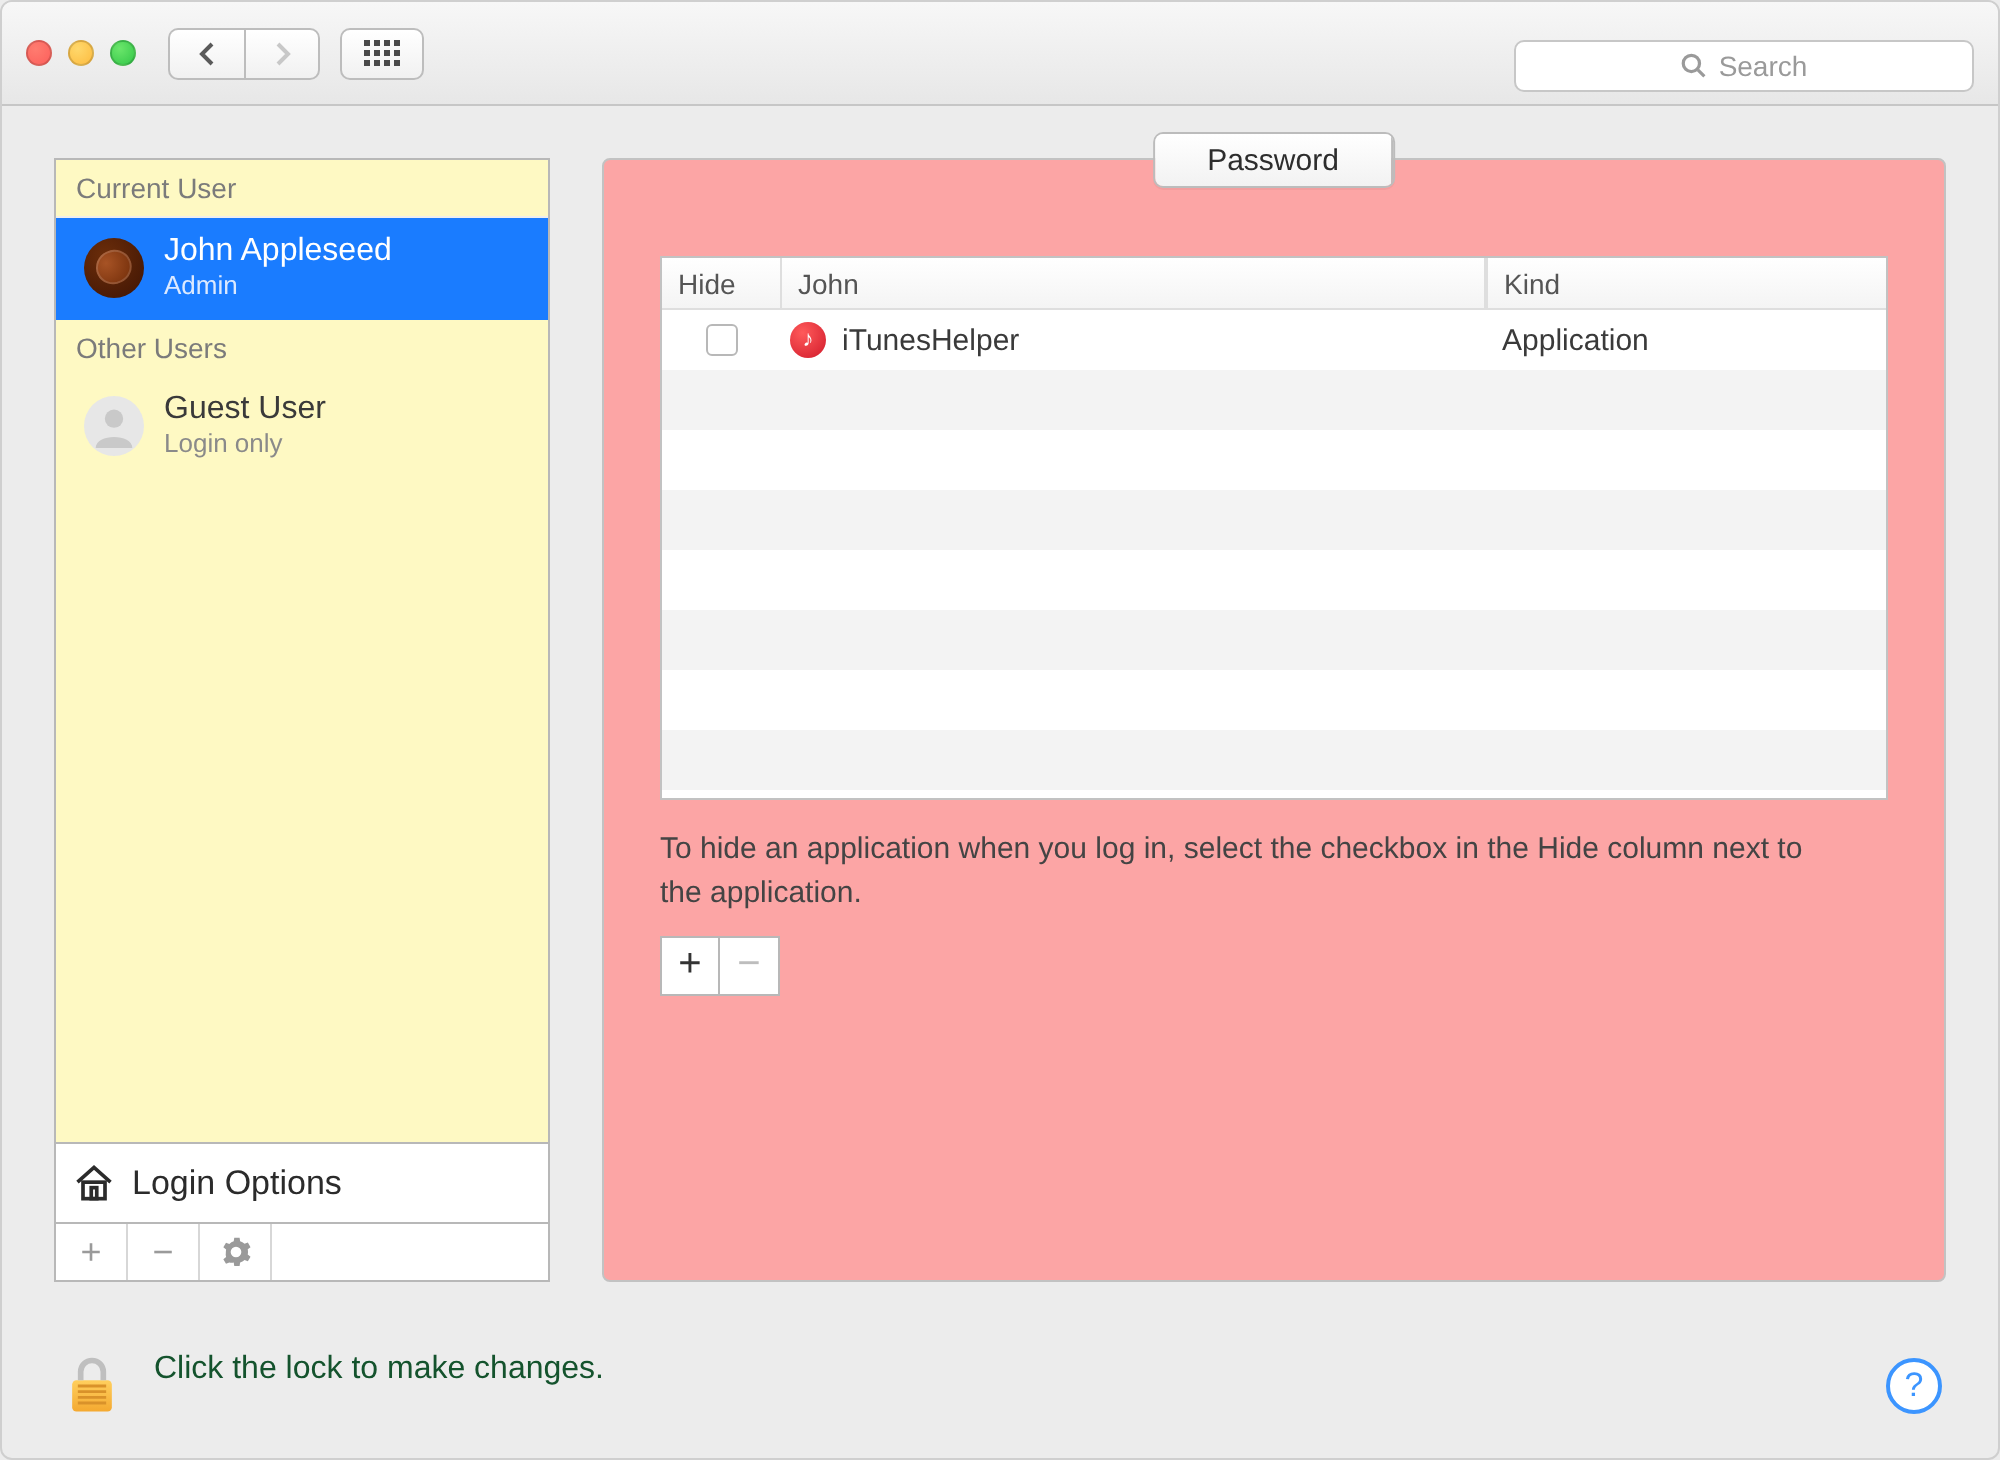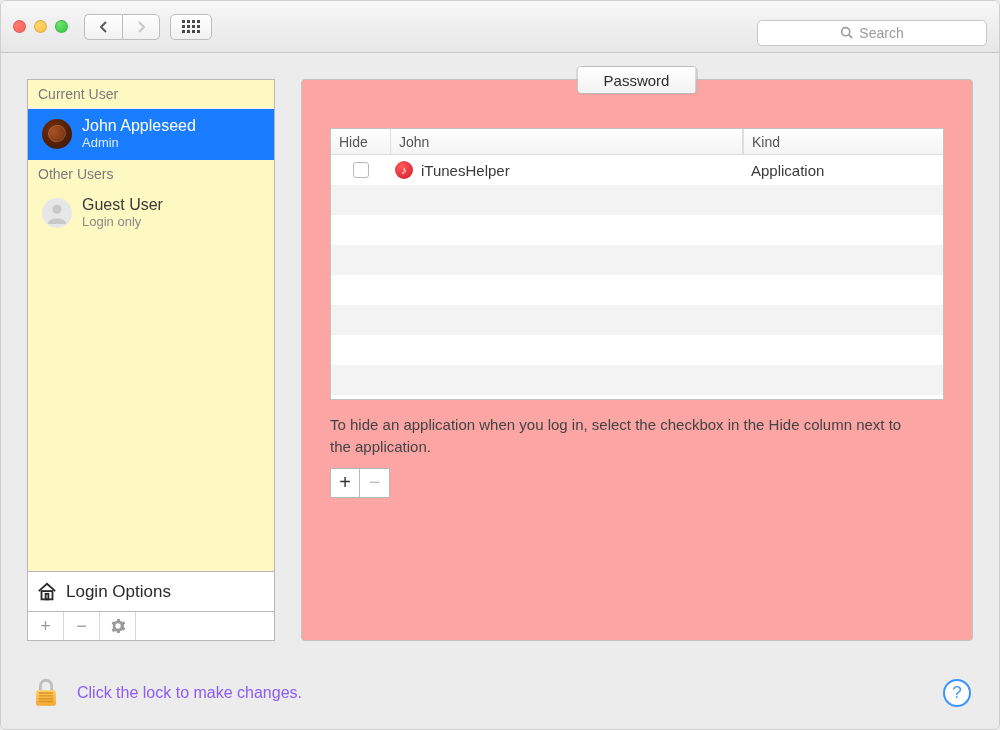--- a/index.html
+++ b/index.html
@@ -195,21 +195,21 @@
     display:flex; align-items:center; justify-content:center;
     font-size:20px; color:#333;
   }
   .addremove .sq.minus { color:#bdbdbd; border-left:none;}
   
   .footer {
     height:72px;
     display:flex; align-items:center;
     padding:0 28px;
   }
-  .lock { display:flex; align-items:center; gap:14px; font-size:16px; color:#8b5cf6;}
+  .lock { display:flex; align-items:flex-start; gap:14px; font-size:16px; color:#14532d;}
   .help {
     margin-left:auto;
     width:28px; height:28px; border-radius:50%;
     border:2px solid #3c95ff; color:#3c95ff;
     display:flex; align-items:center; justify-content:center;
     font-size:17px; background:#fff;
   }
 </style>
 </head>
 <body>

